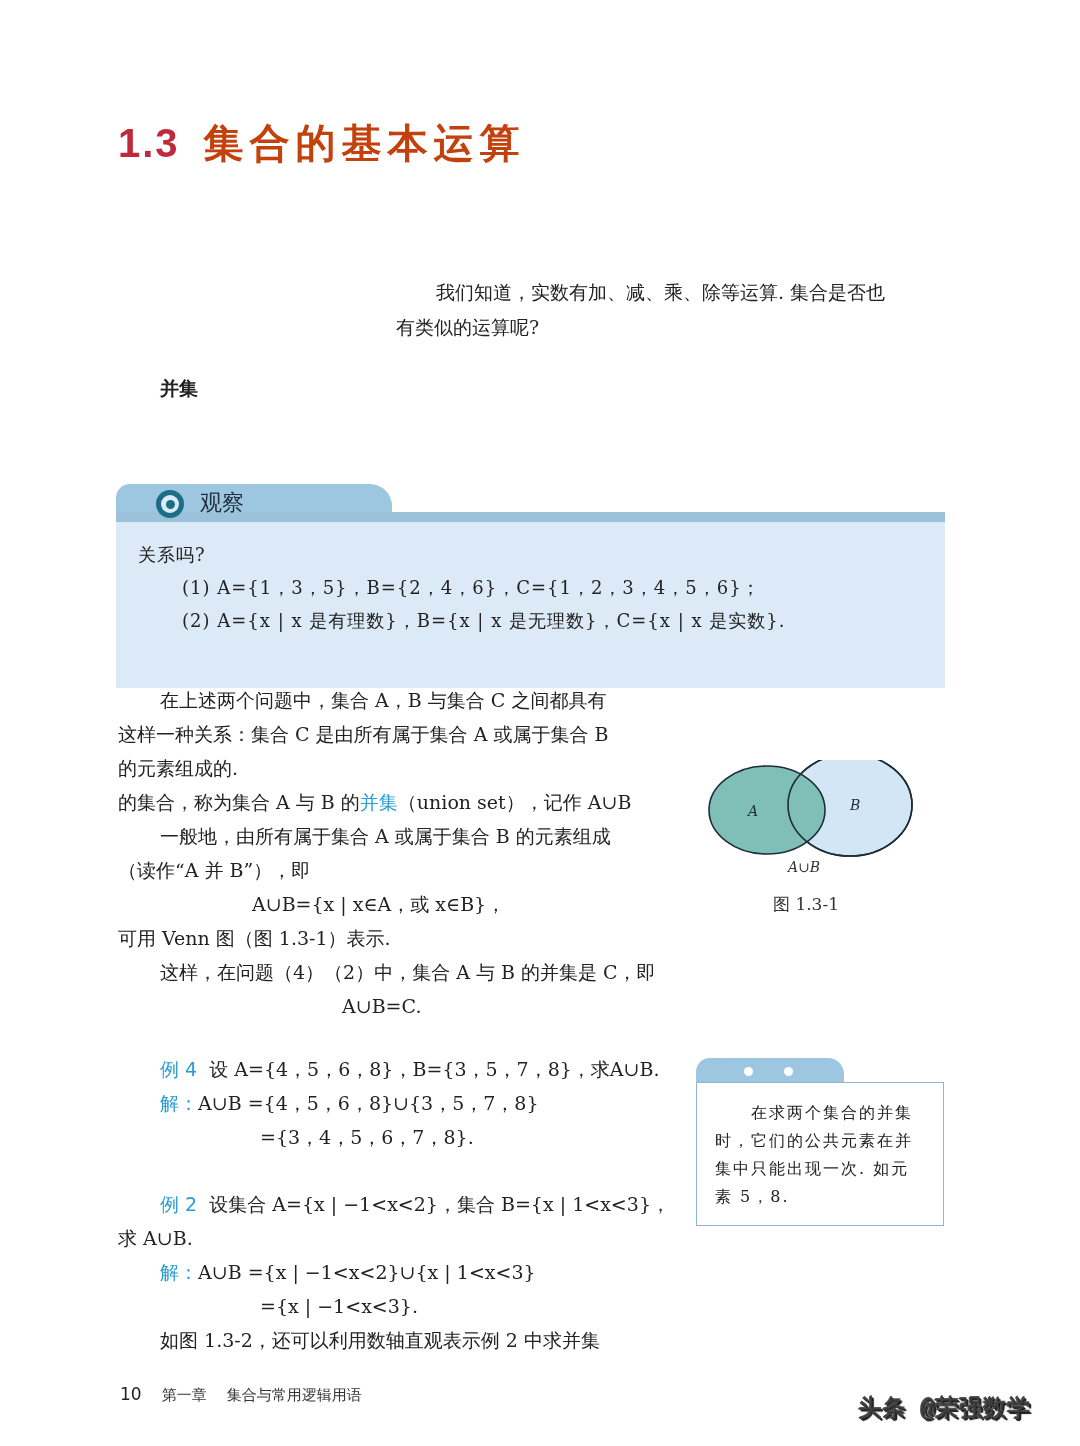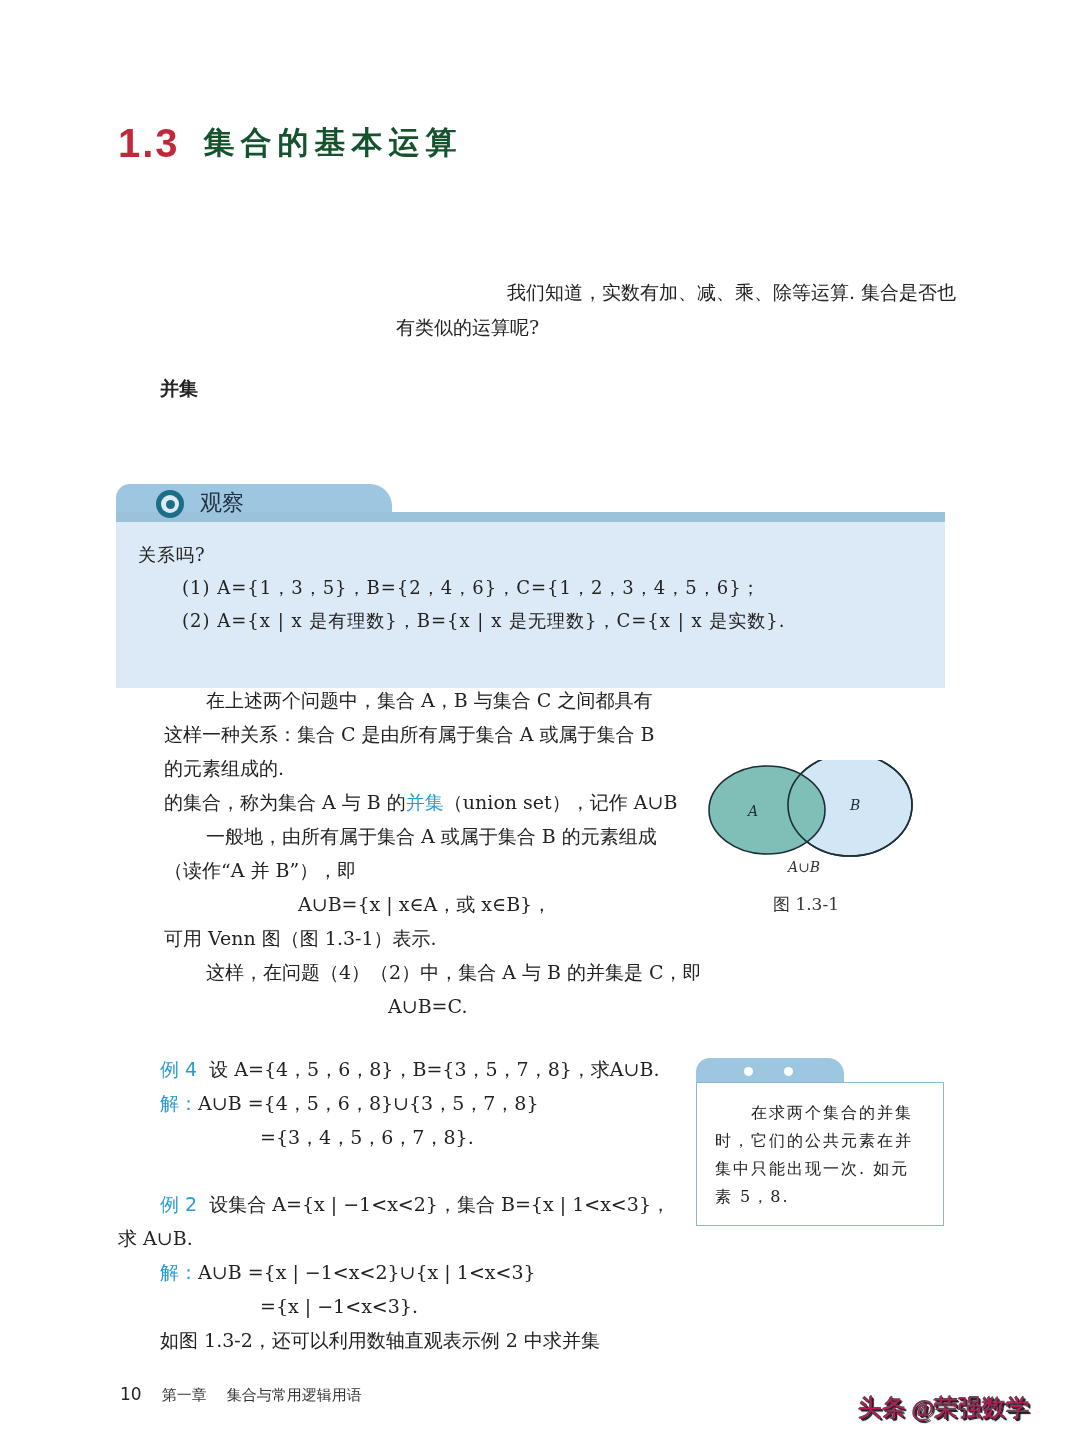--- a/index.html
+++ b/index.html
@@ -4,42 +4,42 @@
 <style>
   html, body { margin:0; padding:0; }
   body {
     width:1080px; height:1446px; position:relative; overflow:hidden;
     background:#ffffff; color:#222;
     font-family:"DejaVu Serif","Liberation Serif",serif;
   }
   .abs { position:absolute; }
   .title-row { left:118px; top:118px; height:50px; display:flex; align-items:center; gap:24px; }
   .title-num { font-family:"Liberation Sans","DejaVu Sans",sans-serif; font-weight:bold; font-size:40px; color:#c0283c; letter-spacing:2px; }
-  .title-text { font-family:"DejaVu Sans","Liberation Sans",sans-serif; font-weight:bold; font-size:31px; color:#14532d; letter-spacing:6px; }
+  .title-text { font-family:"DejaVu Sans","Liberation Sans",sans-serif; font-weight:bold; font-size:40px; color:#c2410c; letter-spacing:6px; }
 
   .intro { left:396px; top:275px; width:560px; font-size:19px; line-height:35px; }
-  .intro .l1 { padding-left:40px; display:block; white-space:nowrap;text-align:right; }
+  .intro .l1 { padding-left:40px; display:block; white-space:nowrap; }
   .intro .l2 { display:block; white-space:nowrap; }
 
   .subhead { left:160px; top:376px; font-family:"DejaVu Sans",sans-serif; font-weight:bold; font-size:19px; color:#222; }
 
   
   .obs { left:116px; top:448px; width:829px; height:204px;margin-top:36px; }
   .obs-tab { position:absolute; left:0; top:0; width:276px; height:40px; background:#9dc6e0; border-radius:14px 22px 0 0; }
   .obs-bar { position:absolute; left:0; top:28px; width:829px; height:10px; background:#9cc1da; }
   .obs-body { position:absolute; left:0; top:38px; width:829px; height:166px; background:#dce9f6; }
   .obs-icon { position:absolute; left:40px; top:6px; width:28px; height:28px; border-radius:50%; background:#1c6e86; display:flex; align-items:center; justify-content:center; }
   .obs-icon .ring { width:18px; height:18px; border-radius:50%; background:#dce9f6; display:flex; align-items:center; justify-content:center; }
   .obs-icon .dot { width:9px; height:9px; border-radius:50%; background:#1c6e86; }
   .obs-label { position:absolute; left:84px; top:4px; font-family:"DejaVu Sans",sans-serif; font-size:22px; color:#203040; }
   .obs-text { position:absolute; left:22px; top:54px; width:800px; font-size:18px; line-height:33px; letter-spacing:1px; }
   .obs-text .p1 { display:block; padding-left:44px; }
   .obs-text .it { display:block; padding-left:44px; white-space:nowrap; }
 
-  .main { left:118px; top:683px; width:560px; font-size:19px; line-height:34px;margin-left:46px; }
+  .main { left:118px; top:683px; width:560px; font-size:19px; line-height:34px; }
   .main .ln { display:block; white-space:nowrap; }
   .main .ind { padding-left:42px; }
   .main .c1 { padding-left:134px; }
   .main .c2 { padding-left:224px; }
   .hl { color:#2a9cd4; }
 
   .venn { left:702px; top:760px; width:220px; height:160px; }
   .venn-cap { left:773px; top:893px; font-size:17px; color:#333; }
 
   .ex { left:118px; width:560px; font-size:19px; line-height:34px; }
@@ -50,21 +50,21 @@
 
   .note { left:696px; top:1058px; width:216px; height:168px; }
   .note-tab { position:absolute; left:0; top:0; width:148px; height:30px; background:#9dc6e0; border-radius:14px 16px 0 0; }
   .note-tab .d { position:absolute; top:9px; width:9px; height:9px; border-radius:50%; background:#fff; }
   .note-body { position:absolute; left:0; top:24px; width:246px; height:142px; border:1.5px solid #8fb6d2; background:#fff; }
   .note-text { position:absolute; left:18px; top:16px; width:214px; font-size:16px; line-height:28px; letter-spacing:2px; }
   .note-text .ln { display:block; white-space:nowrap; }
 
   .footer { left:120px; top:1384px; font-family:"DejaVu Sans",sans-serif; font-size:15px; color:#333; display:flex; gap:20px; align-items:baseline; }
   .footer .pg { font-size:17px; color:#222; }
-  .watermark { left:858px; top:1392px; font-family:Liberation Serif, serif; font-size:24px; color:#be185d; text-shadow:1px 1px 0 #222, -1px 0 0 #555, 0 -1px 0 #555, 2px 2px 1px #000; }
+  .watermark { left:858px; top:1392px; font-family:Liberation Mono, monospace; font-size:24px; color:#404040; text-shadow:1px 1px 0 #222, -1px 0 0 #555, 0 -1px 0 #555, 2px 2px 1px #000; }
 </style>
 </head>
 <body>
 
 <div class="abs title-row">
   <span class="title-num">1.3</span>
   <span class="title-text">集合的基本运算</span>
 </div>
 
 <div class="abs intro">

